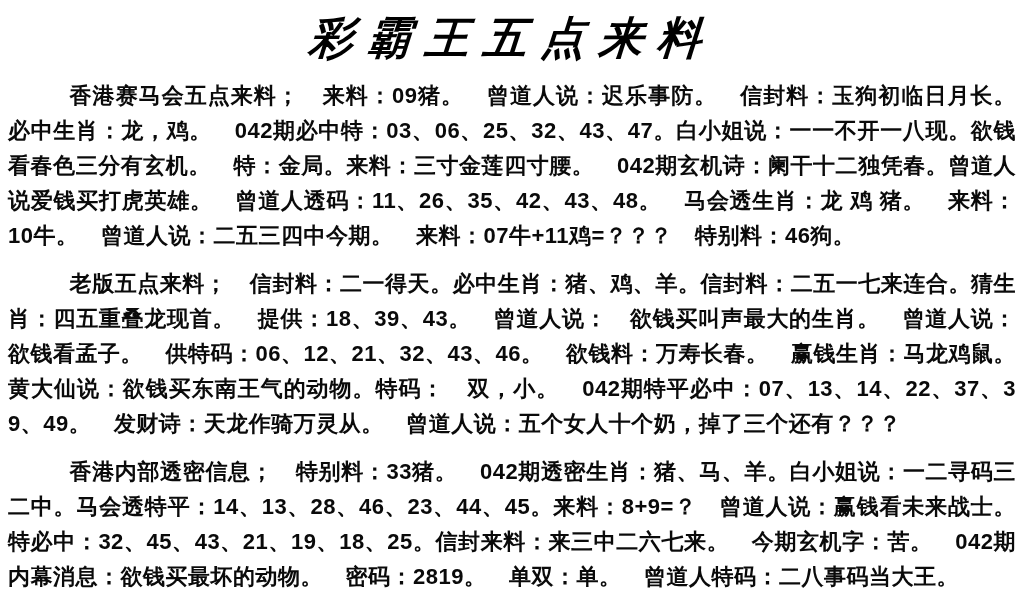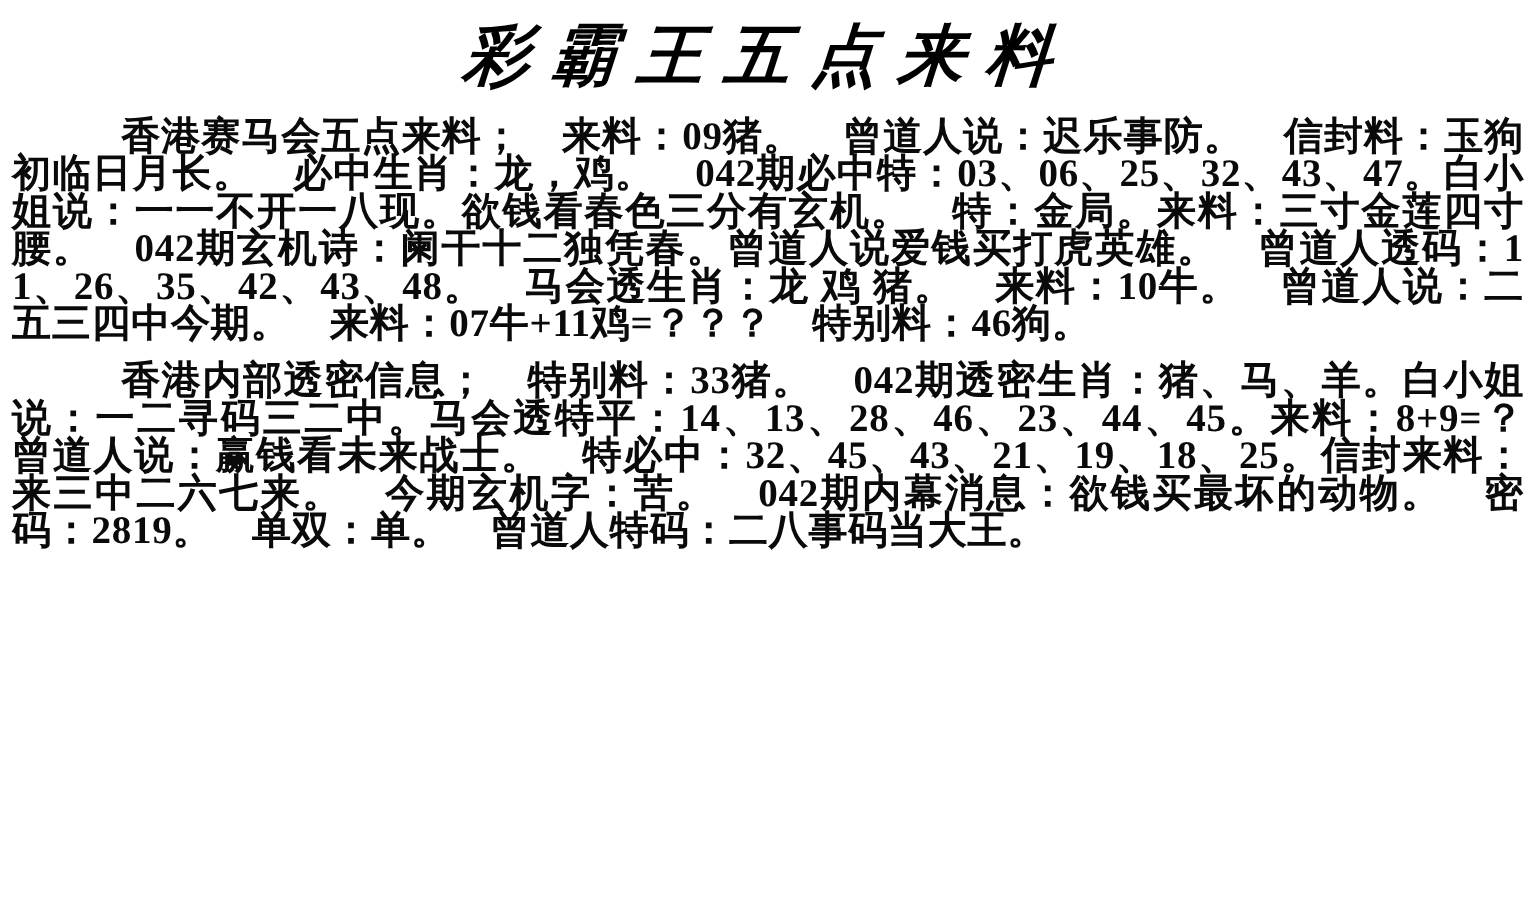--- a/index.html
+++ b/index.html
@@ -24,37 +24,38 @@
     font-family: "DejaVu Serif", serif;
     font-weight: bold;
     font-style: italic;
     font-size: 44px;
     letter-spacing: 14px;
     line-height: 1.1;
     color: #000000;
     transform: skewX(-4deg);
   }
   .para {
-    font-family: Liberation Serif, serif;
+    font-family: Liberation Sans, sans-serif;
     font-weight: 700;
-    font-size: 26px;
-    line-height: 25px;
+    font-size: 22px;
+    line-height: 35px;
     letter-spacing: 0.5px;
     text-align: justify;
     text-align-last: left;
     text-indent: 2.8em;
     margin: 0 0 13px 0;
     color: #0a0a0a;
     word-break: break-all;
   }
 </style>
 </head>
 <body>
 
 <div class="page">
   <h1 class="title">彩霸王五点来料</h1>
 
   <p class="para">香港赛马会五点来料；　来料：09猪。　曾道人说：迟乐事防。　信封料：玉狗初临日月长。　必中生肖：龙，鸡。　042期必中特：03、06、25、32、43、47。白小姐说：一一不开一八现。欲钱看春色三分有玄机。　特：金局。来料：三寸金莲四寸腰。　042期玄机诗：阑干十二独凭春。曾道人说爱钱买打虎英雄。　曾道人透码：11、26、35、42、43、48。　马会透生肖：龙 鸡 猪。　来料：10牛。　曾道人说：二五三四中今期。　来料：07牛+11鸡=？？？　特别料：46狗。</p>
 
+  <p class="para">老版五点来料；　信封料：二一得天。必中生肖：猪、鸡、羊。信封料：二五一七来连合。猜生肖：四五重叠龙现首。　提供：18、39、43。　曾道人说：　欲钱买叫声最大的生肖。　曾道人说：欲钱看孟子。　供特码：06、12、21、32、43、46。　欲钱料：万寿长春。　赢钱生肖：马龙鸡鼠。　黄大仙说：欲钱买东南王气的动物。特码：　双，小。　042期特平必中：07、13、14、22、37、39、49。　发财诗：天龙作骑万灵从。　曾道人说：五个女人十个奶，掉了三个还有？？？</p>
 
 
   <p class="para">香港内部透密信息；　特别料：33猪。　042期透密生肖：猪、马、羊。白小姐说：一二寻码三二中。马会透特平：14、13、28、46、23、44、45。来料：8+9=？　曾道人说：赢钱看未来战士。　特必中：32、45、43、21、19、18、25。信封来料：来三中二六七来。　今期玄机字：苦。　042期内幕消息：欲钱买最坏的动物。　密码：2819。　单双：单。　曾道人特码：二八事码当大王。</p>
 </div>
 
 </body></html>

